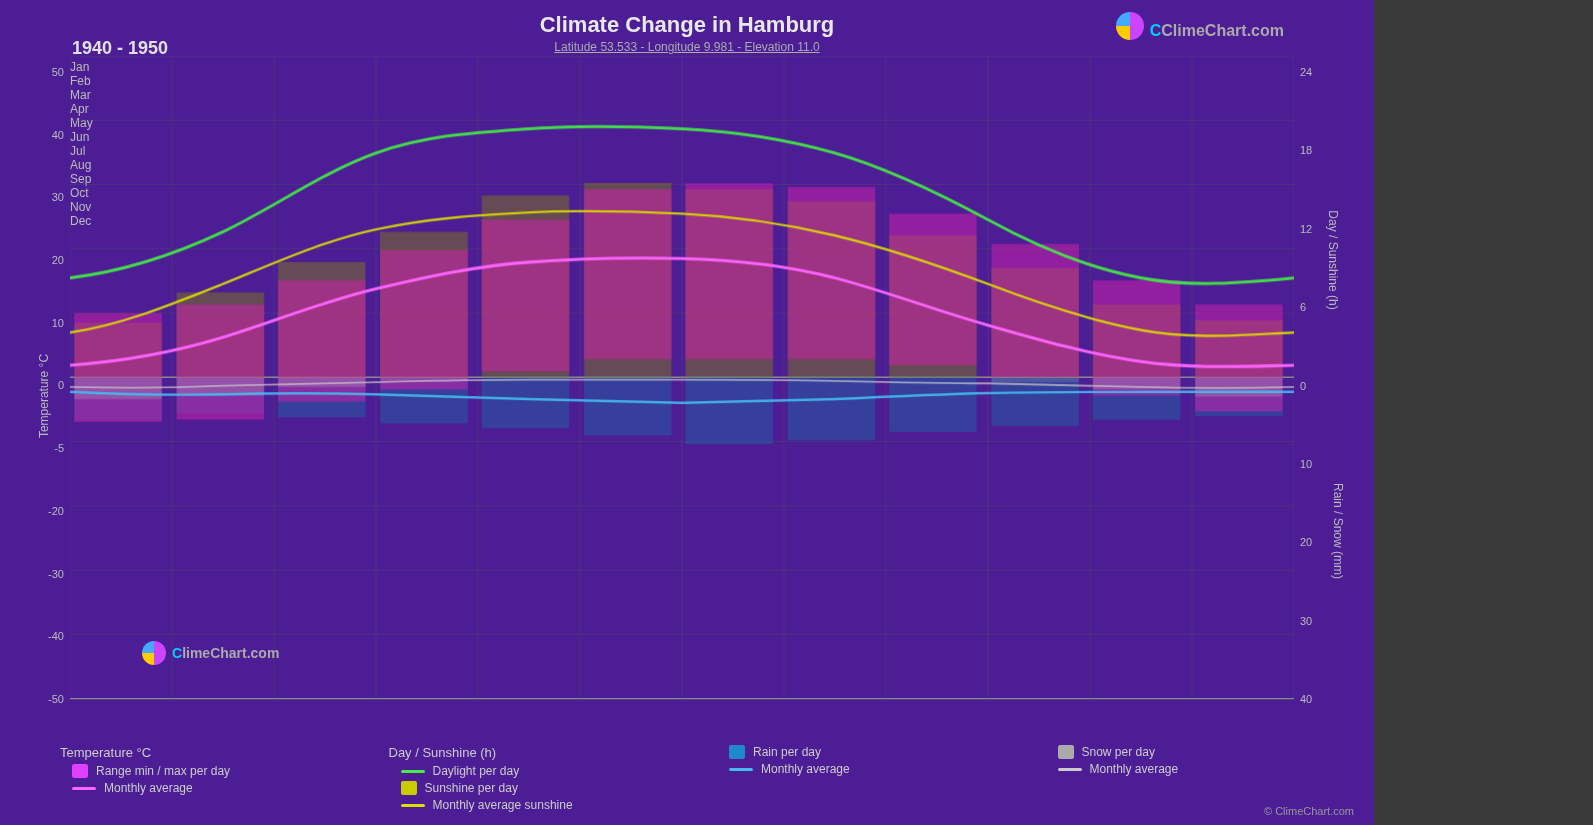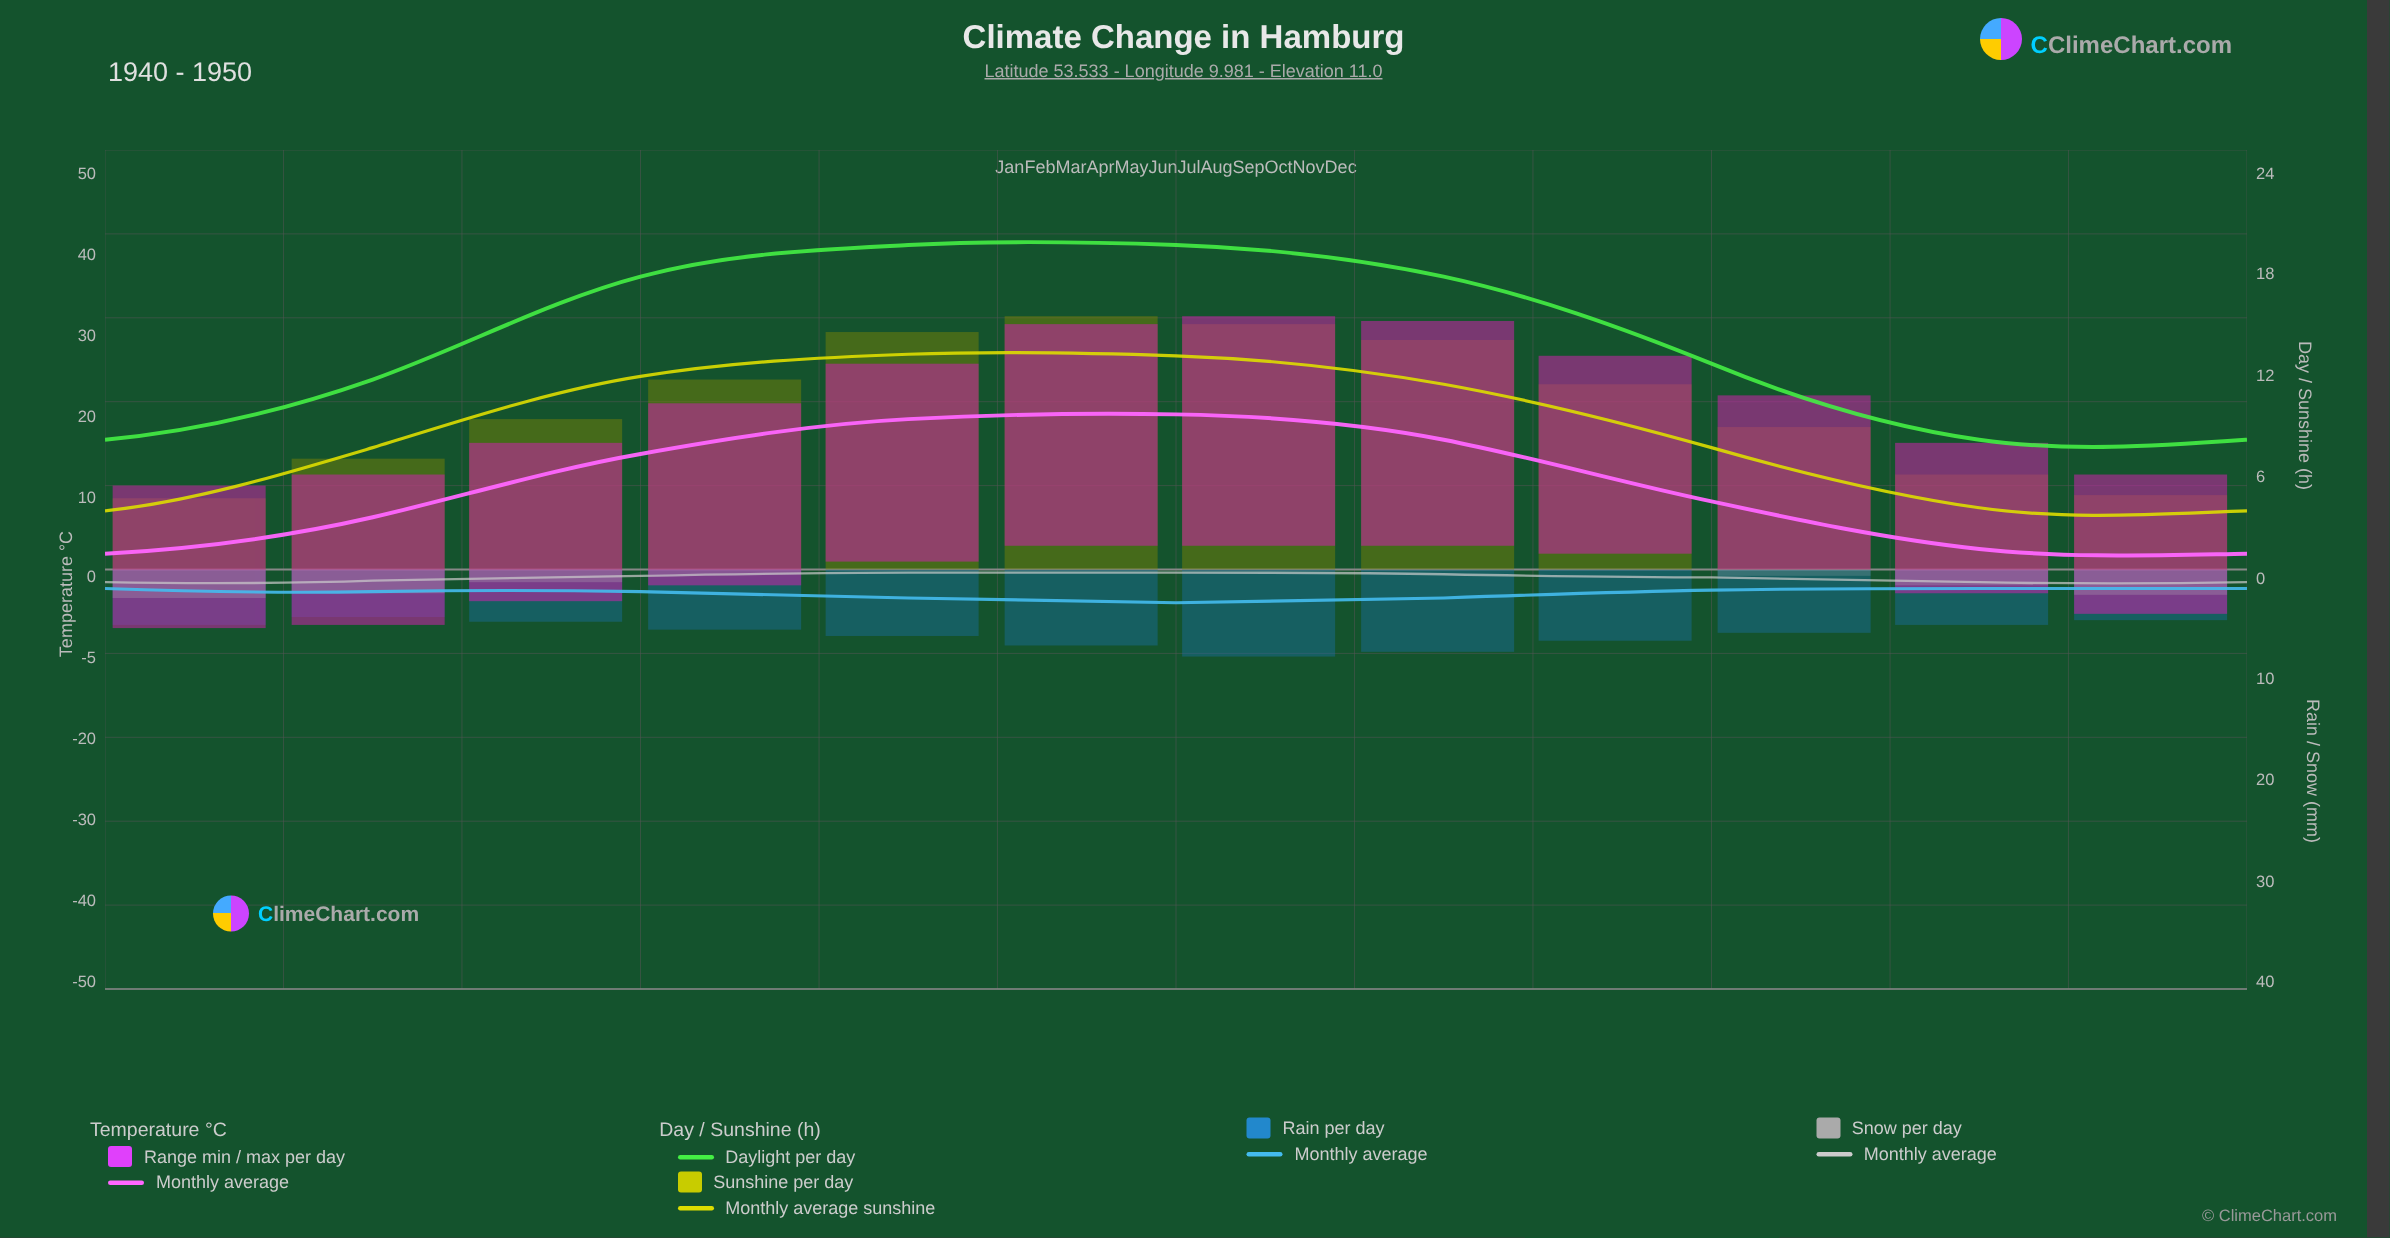--- a/index.html
+++ b/index.html
@@ -5,27 +5,26 @@
     * { margin: 0; padding: 0; box-sizing: border-box; }
     body {
       background: #3a3a3a;
       width: 1593px;
       height: 825px;
       overflow: hidden;
       font-family: Arial, sans-serif;
       color: #ddd;
     }
     .outer {
-      width: 1578px;
+      width: 1374px;
       height: 825px;
-      background: #14532d;
+      background: #4c1d95;
       position: relative;
       display: flex;
       flex-direction: column;
-      gap: 44px;
     }
     .chart-header {
       text-align: center;
       padding-top: 12px;
       padding-bottom: 2px;
     }
     .chart-title {
       font-size: 22px;
       font-weight: bold;
       color: #e8e8e8;
@@ -97,24 +96,25 @@
       overflow: hidden;
     }
     svg.chart-svg {
       position: absolute;
       top: 0; left: 0;
       width: 100%;
       height: 100%;
     }
     .x-axis {
       display: flex;
-      justify-content: center;
+      justify-content: space-between;
       padding: 4px 0 0 0;
       font-size: 12px;
       color: #bbb;
+      flex-direction: column;
     }
     .legend-area {
       padding: 10px 20px 10px 60px;
       display: grid;
       grid-template-columns: 1fr 1fr 1fr 1fr;
       gap: 6px 20px;
       font-size: 13px;
       color: #ccc;
     }
     .legend-section-title {
@@ -149,21 +149,21 @@
       bottom: 8px;
       right: 20px;
       font-size: 11px;
       color: #999;
     }
     .year-label {
       position: absolute;
       top: 38px;
       left: 72px;
       font-size: 18px;
-      font-weight: normal;
+      font-weight: bold;
       color: #e0e0e0;
     }
     .watermark-bottom-left {
       position: absolute;
       bottom: 70px;
       left: 72px;
       display: flex;
       align-items: center;
       gap: 6px;
     }

